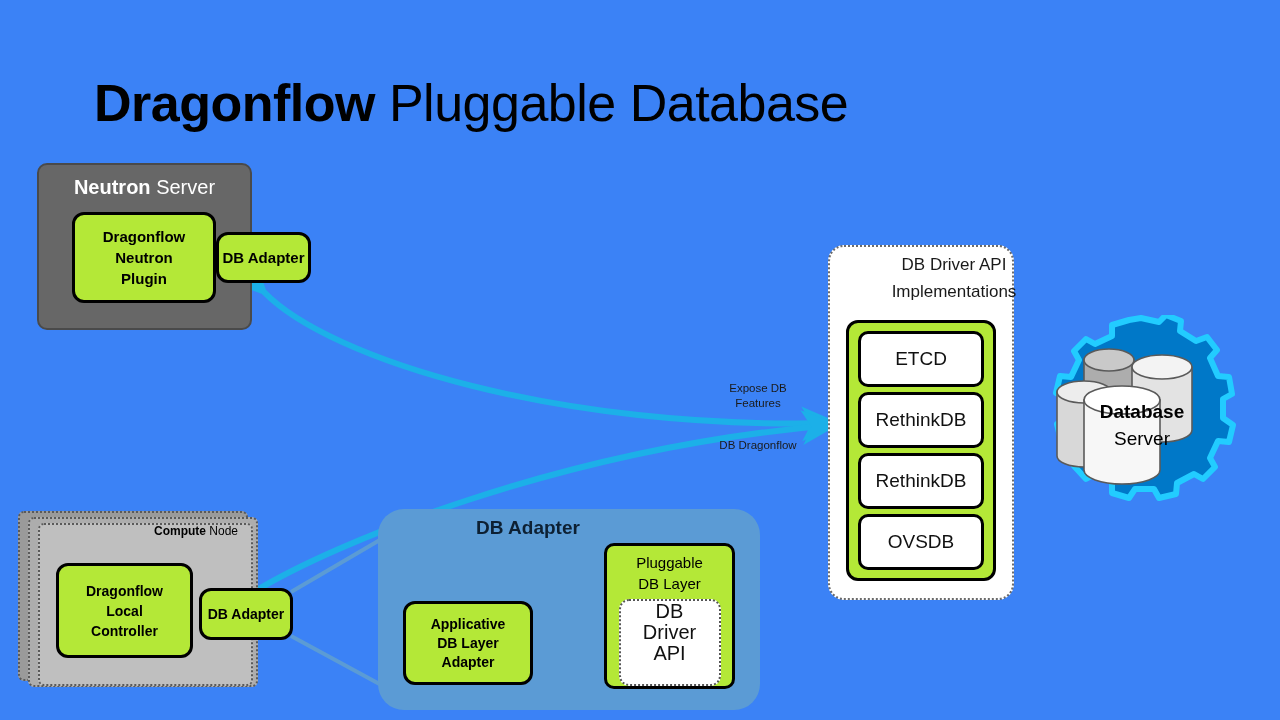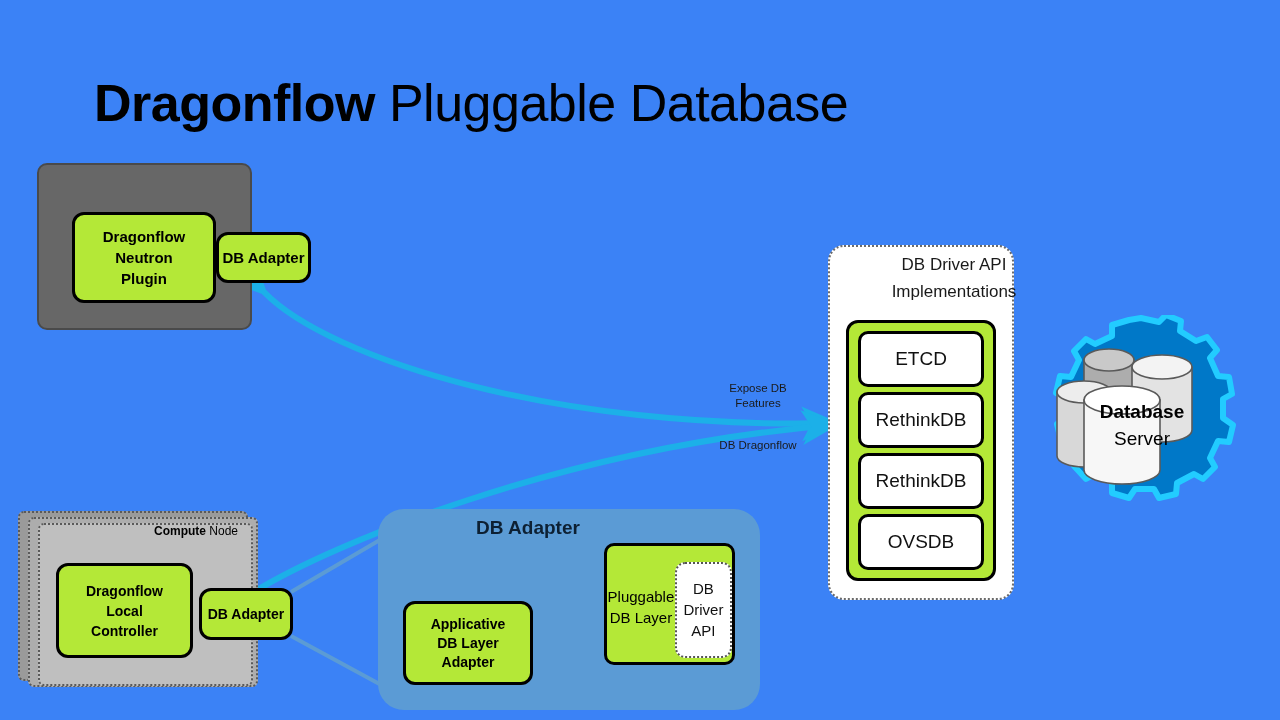--- a/index.html
+++ b/index.html
@@ -132,39 +132,38 @@
     font-size: 19px;
     font-weight: bold;
     color: #0d2033;
     white-space: nowrap;
   }
   #applicative-adapter {
     left: 403px; top: 601px; width: 130px; height: 84px;
     font-size: 14px; line-height: 19px;
   }
   #pluggable-db-layer {
-    left: 604px; top: 543px; width: 131px; height: 122px;
+    left: 604px; top: 543px; width: 131px; height: 146px;
     border-radius: 10px;
-    flex-direction: row;
+    flex-direction: column;
     justify-content: flex-start;
     padding-top: 6px;
     font-size: 15px; line-height: 21px;
   }
   #pluggable-db-layer-label { width: 100%; }
   #db-driver-api-inner {
     margin-top: 5px;
     width: 98px; height: 92px;
     background: #ffffff;
     border: 2px dotted #555;
     border-radius: 10px;
     display: flex;
-    align-items: center;
     justify-content: center;
     text-align: center;
-    font-size: 15px;
+    font-size: 20px;
     line-height: 21px;
     color: #111;
   }
 
   
   #driver-panel {
     left: 828px; top: 245px; width: 186px; height: 355px;
     background: #ffffff;
     border: 2px dotted #6b6b6b;
     border-radius: 16px;
@@ -255,20 +254,23 @@
     <g>
       <path d="M254,592 C330,545 560,448 833,425" fill="none" stroke="#1CB0E8" stroke-width="6" marker-start="url(#cyan-arrow)" marker-end="url(#cyan-arrow)"></path>
     </g>
 
     <g>
       <line x1="527" y1="643" x2="600" y2="643" stroke="#1CB0E8" stroke-width="8" marker-end="url(#cyan-arrow-sm)"></line>
     </g>
   </svg>
 
   <div id="neutron-server" class="abs"></div>
+  <div id="neutron-server-title" class="abs">
+    <span class="strong">Neutron</span><span> Server</span>
+  </div>
   <div id="neutron-plugin" class="abs green-box bold">
     <span>Dragonflow<br>Neutron<br>Plugin</span>
   </div>
   <div id="neutron-db-adapter" class="abs green-box bold">
     <span>DB Adapter</span>
   </div>
 
   <div id="compute-stack-back" class="abs stack-layer"></div>
   <div id="compute-stack-mid" class="abs stack-layer"></div>
   <div id="compute-node" class="abs stack-layer"></div>

